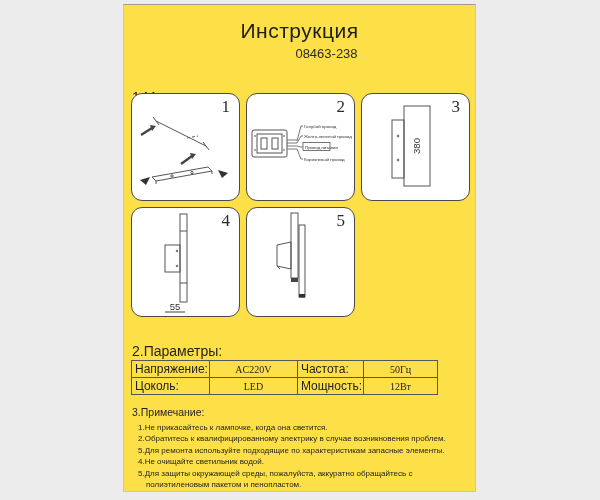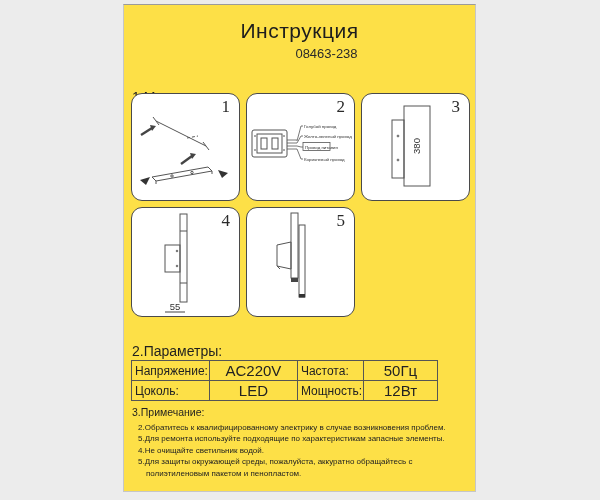--- a/index.html
+++ b/index.html
@@ -48,21 +48,21 @@
   .dbox svg{position:absolute;left:0;top:0;}
   .params-table{
     position:absolute;left:7px;top:355px;
     border-collapse:collapse;table-layout:fixed;
   }
   .params-table td{
     border:1px solid #555;height:17px;
     font-size:12px;color:#222;box-sizing:border-box;
   }
   .params-table td.lbl{width:60px;padding-left:3px;text-align:left;}
-  .params-table td.val{text-align:center;font-size:15px;}
+  .params-table td.val{text-align:center;font-size:10px;font-family:Liberation Serif, serif;}
   .params-table td.v1{width:88px;}
   .params-table td.lbl2{width:52px;}
   .params-table td.v2{width:74px;}
   .notes{
     position:absolute;left:14px;top:417px;width:336px;
     font-size:8px;color:#222;
   }
   .note{padding-left:8px;text-indent:-8px;line-height:11.4px;}
   text{fill:#333;}
 </style>
@@ -196,19 +196,20 @@
         <td class="val v1">LED</td>
         <td class="lbl lbl2">Мощность:</td>
         <td class="val v2">12Вт</td>
       </tr>
     </tbody>
   </table>
 
   <div class="sec-heading h-notes">3.Примечание:</div>
 
   <div class="notes">
+    <div class="note">1.Не прикасайтесь к лампочке, когда она светится.</div>
     <div class="note">2.Обратитесь к квалифицированному электрику в случае возникновения проблем.</div>
     <div class="note">5.Для ремонта используйте подходящие по характеристикам запасные элементы.</div>
     <div class="note">4.Не очищайте светильник водой.</div>
     <div class="note">5.Для защиты окружающей среды, пожалуйста, аккуратно обращайтесь с полиэтиленовым пакетом и пенопластом.</div>
   </div>
 
 </div>
 
 </body></html>

